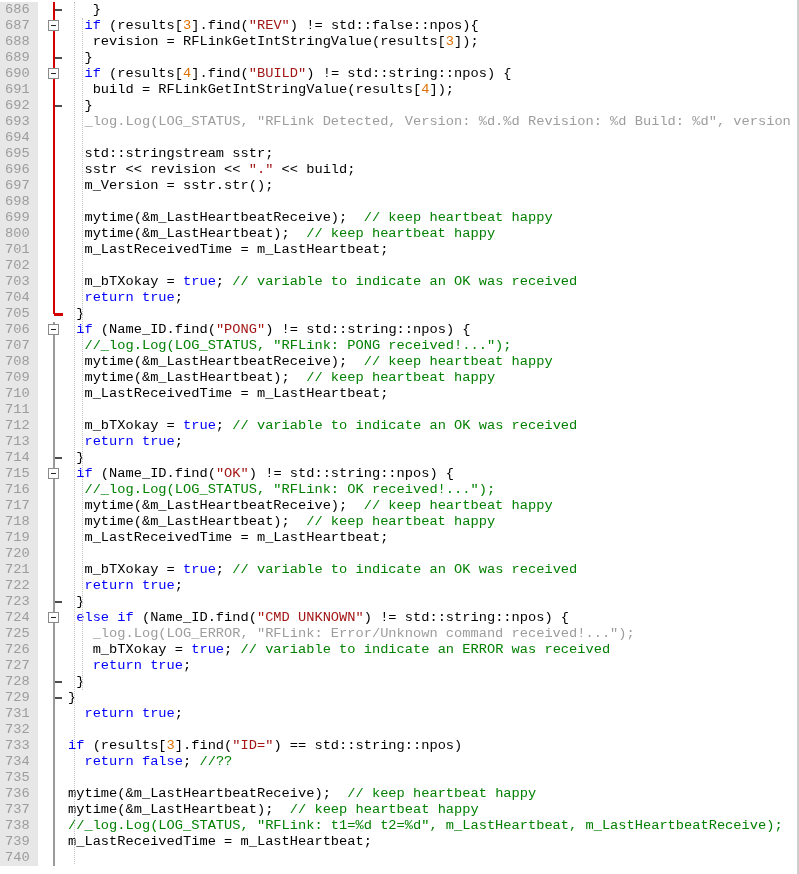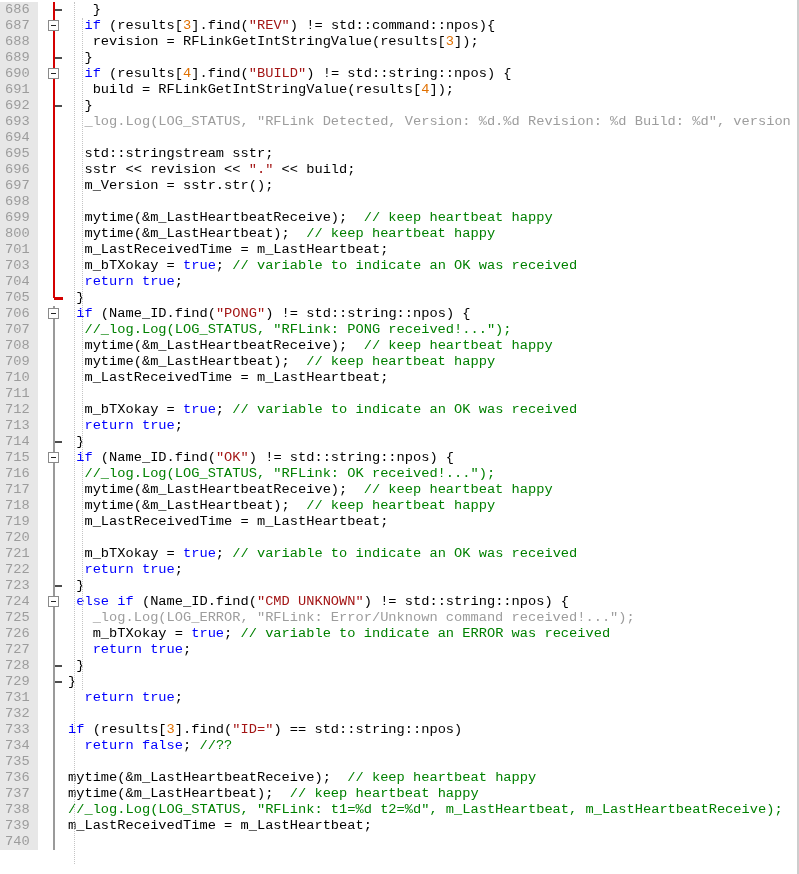--- a/index.html
+++ b/index.html
@@ -59,21 +59,21 @@
         <div class="code"><span class="tk-p">   }</span></div>
       </div>
       <div class="row">
         <div class="lnum">687</div>
         <div class="marg">
           <div class="bar red"></div>
           <div class="fbox">
             <div class="minus"></div>
           </div>
         </div>
-        <div class="code"><span class="tk-p">  </span><span class="tk-k">if</span><span class="tk-p"> (results[</span><span class="tk-n">3</span><span class="tk-p">].find(</span><span class="tk-s">"REV"</span><span class="tk-p">) != std::command::npos){</span></div>
+        <div class="code"><span class="tk-p">  </span><span class="tk-k">if</span><span class="tk-p"> (results[</span><span class="tk-n">3</span><span class="tk-p">].find(</span><span class="tk-s">"REV"</span><span class="tk-p">) != std::false::npos){</span></div>
       </div>
       <div class="row">
         <div class="lnum">688</div>
         <div class="marg">
           <div class="bar red"></div>
         </div>
         <div class="code"><span class="tk-p">   revision = RFLinkGetIntStringValue(results[</span><span class="tk-n">3</span><span class="tk-p">]);</span></div>
       </div>
       <div class="row">
         <div class="lnum">689</div>
@@ -163,20 +163,27 @@
           <div class="bar red"></div>
         </div>
         <div class="code"><span class="tk-p">  mytime(&amp;m_LastHeartbeat);  </span><span class="tk-c">// keep heartbeat happy</span></div>
       </div>
       <div class="row">
         <div class="lnum">701</div>
         <div class="marg">
           <div class="bar red"></div>
         </div>
         <div class="code"><span class="tk-p">  m_LastReceivedTime = m_LastHeartbeat;</span></div>
+      </div>
+      <div class="row">
+        <div class="lnum">702</div>
+        <div class="marg">
+          <div class="bar red"></div>
+        </div>
+        <div class="code"></div>
       </div>
       <div class="row">
         <div class="lnum">703</div>
         <div class="marg">
           <div class="bar red"></div>
         </div>
         <div class="code"><span class="tk-p">  m_bTXokay = </span><span class="tk-k">true</span><span class="tk-p">; </span><span class="tk-c">// variable to indicate an OK was received</span></div>
       </div>
       <div class="row">
         <div class="lnum">704</div>

